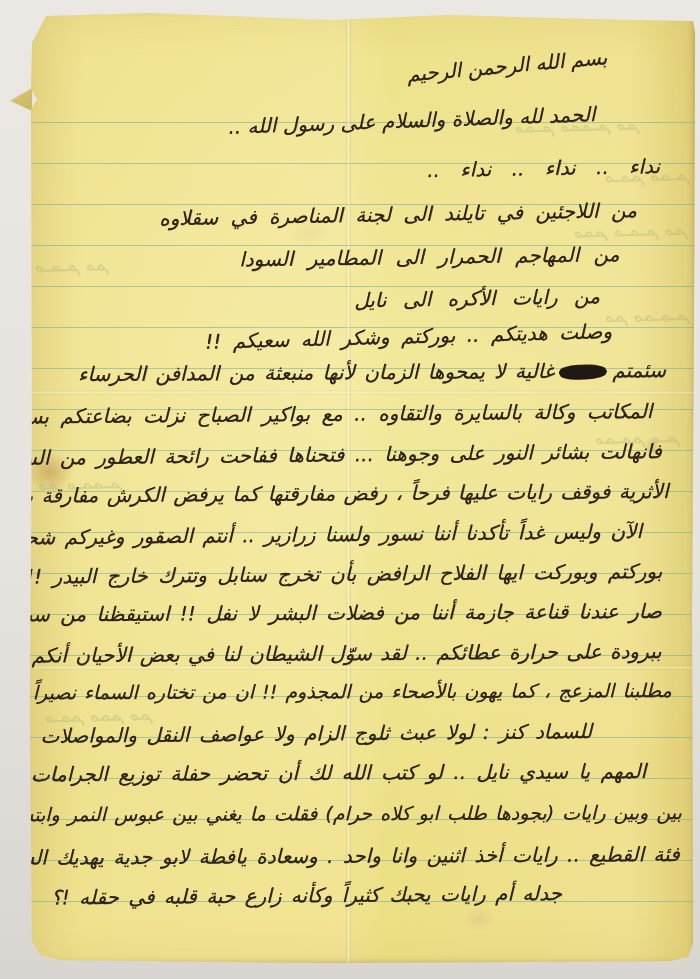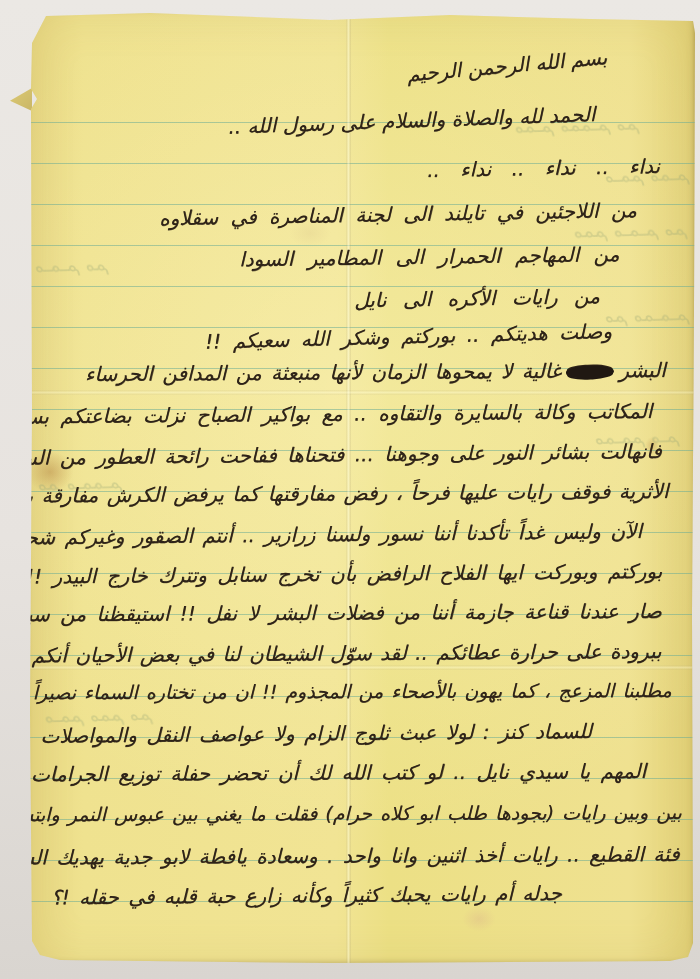--- a/index.html
+++ b/index.html
@@ -84,21 +84,21 @@
 
     <div class="hw" style="right:88px;top:29px;transform:rotate(-5deg)">بسم الله الرحمن الرحيم</div>
     <div class="hw" style="right:100px;top:86px;transform:rotate(-2deg)">الحمد لله والصلاة والسلام على رسول الله ..</div>
     <div class="hw" style="right:35px;top:138px;transform:rotate(-1deg);word-spacing:14px">نداء .. نداء .. نداء ..</div>
     <div class="hw" style="right:58px;top:182px;transform:rotate(-1deg);word-spacing:6px">من اللاجئين في تايلند الى لجنة المناصرة في سقلاوه</div>
     <div class="hw" style="right:76px;top:226px;transform:rotate(-0.8deg);word-spacing:8px">من المهاجم الحمرار الى المطامير السودا</div>
     <div class="hw" style="right:95px;top:268px;transform:rotate(-1deg);word-spacing:10px">من رايات الأكره الى نايل</div>
     <div class="hw" style="right:83px;top:303px;transform:rotate(-1.5deg);word-spacing:5px">وصلت هديتكم .. بوركتم وشكر الله سعيكم !!</div>
 
     <div class="hw" style="right:29px;top:342px;transform:rotate(-0.4deg);word-spacing:3px">
-      <span>البشر</span><span class="scribble"></span><span>غالية لا يمحوها الزمان لأنها منبعثة من المدافن الحرساء</span>
+      <span>سئمتم</span><span class="scribble"></span><span>غالية لا يمحوها الزمان لأنها منبعثة من المدافن الحرساء</span>
     </div>
 
     <div class="hw" style="right:43px;top:383px;transform:rotate(-0.5deg);word-spacing:5px">المكاتب وكالة بالسايرة والتقاوه .. مع بواكير الصباح نزلت بضاعتكم بسهولة</div>
     <div class="hw" style="right:33px;top:423px;transform:rotate(-0.6deg);word-spacing:4px">فانهالت بشائر النور على وجوهنا ... فتحناها ففاحت رائحة العطور من السجاجيد</div>
     <div class="hw" style="right:27px;top:463px;transform:rotate(-0.4deg);word-spacing:2px">الأثرية فوقف رايات عليها فرحاً ، رفض مفارقتها كما يرفض الكرش مفارقة بلقلق !!</div>
     <div class="hw" style="right:53px;top:503px;transform:rotate(-0.6deg);word-spacing:3px">الآن وليس غداً تأكدنا أننا نسور ولسنا زرازير .. أنتم الصقور وغيركم شحارير</div>
     <div class="hw" style="right:33px;top:543px;transform:rotate(-0.5deg);word-spacing:4px">بوركتم وبوركت ايها الفلاح الرافض بأن تخرج سنابل وتترك خارج البيدر !!</div>
     <div class="hw" style="right:33px;top:583px;transform:rotate(-0.3deg);word-spacing:4px">صار عندنا قناعة جازمة أننا من فضلات البشر لا نفل !! استيقظنا من سبات</div>
     <div class="hw" style="right:33px;top:623px;transform:rotate(-0.4deg);word-spacing:2px">ببرودة على حرارة عطائكم .. لقد سوّل الشيطان لنا في بعض الأحيان أنكم سئمتم من</div>
     <div class="hw" style="right:23px;top:663px;font-size:19px;transform:rotate(-0.2deg);word-spacing:2px">مطلبنا المزعج ، كما يهون بالأصحاء من المجذوم !! ان من تختاره السماء نصيراً للأجرب رايات</div>

